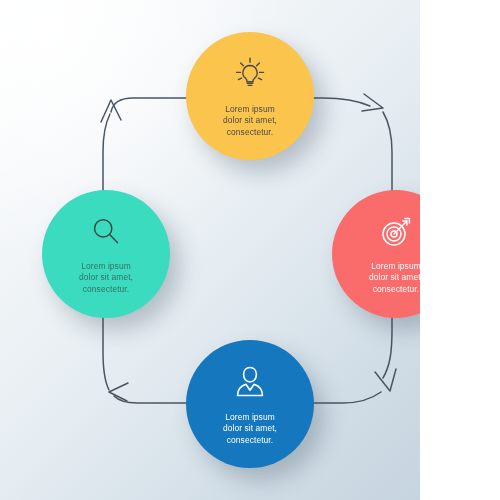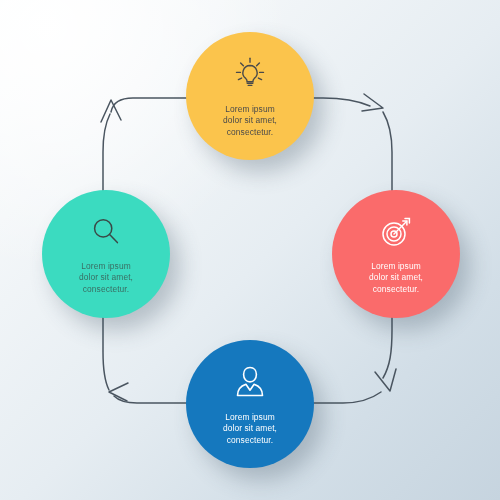--- a/index.html
+++ b/index.html
@@ -7,21 +7,21 @@
     padding: 0;
     width: 500px;
     height: 500px;
     overflow: hidden;
   }
   body {
     font-family: "Liberation Sans", sans-serif;
   }
   #canvas {
     position: relative;
-    width: 500px;
+    width: 420px;
     height: 500px;
     background: linear-gradient(135deg, #fdfefe 0%, #f4f7f9 22%, #e6edf2 52%, #d2dee7 78%, #c6d4df 100%);
     overflow: hidden;
   }
   
   #canvas::before {
     content: "";
     position: absolute;
     left: -120px;
     top: -140px;

